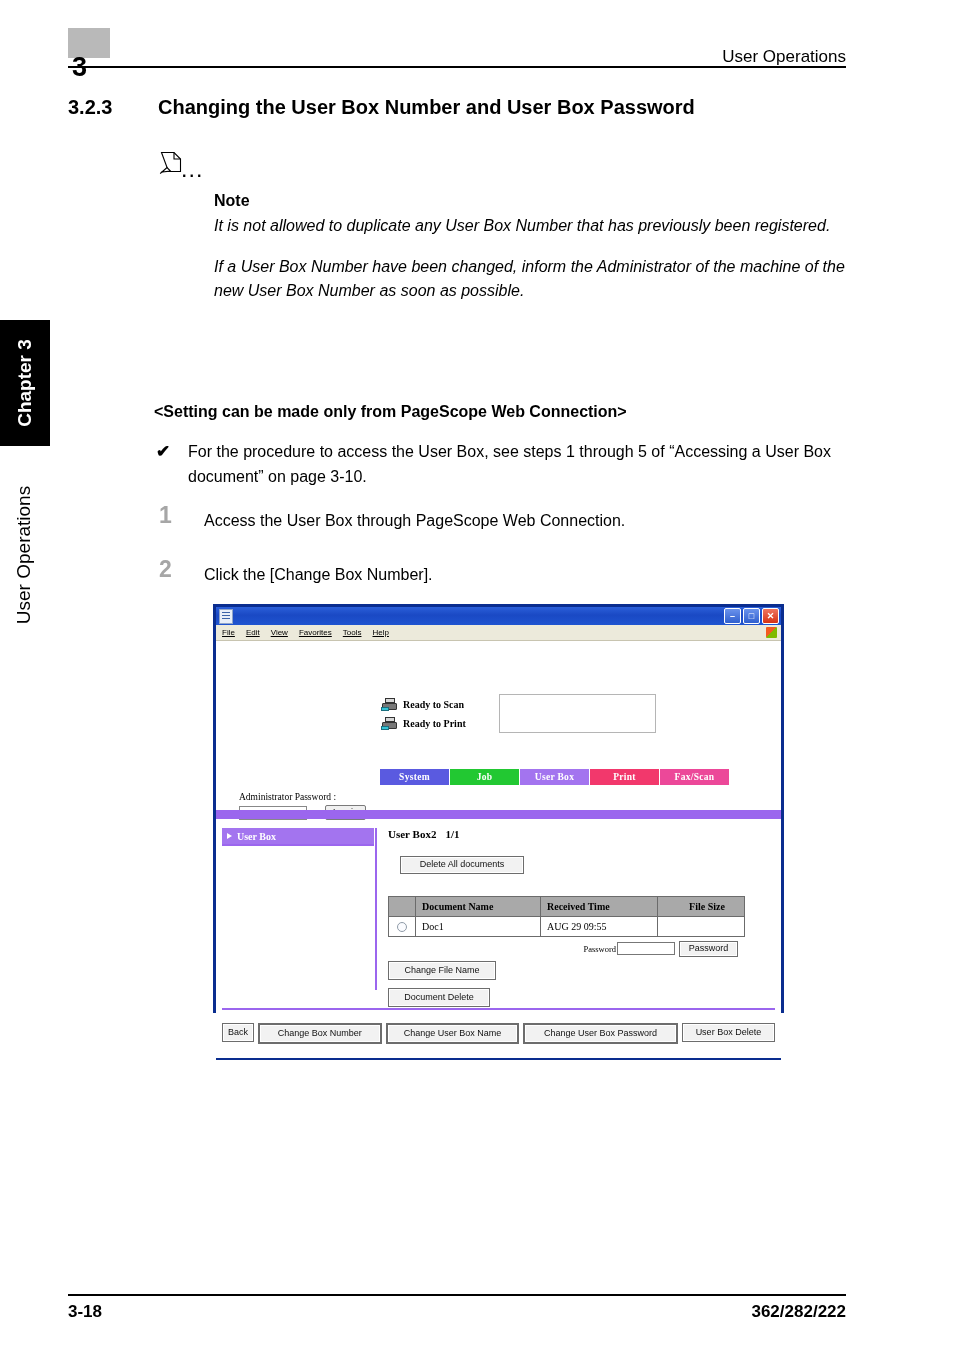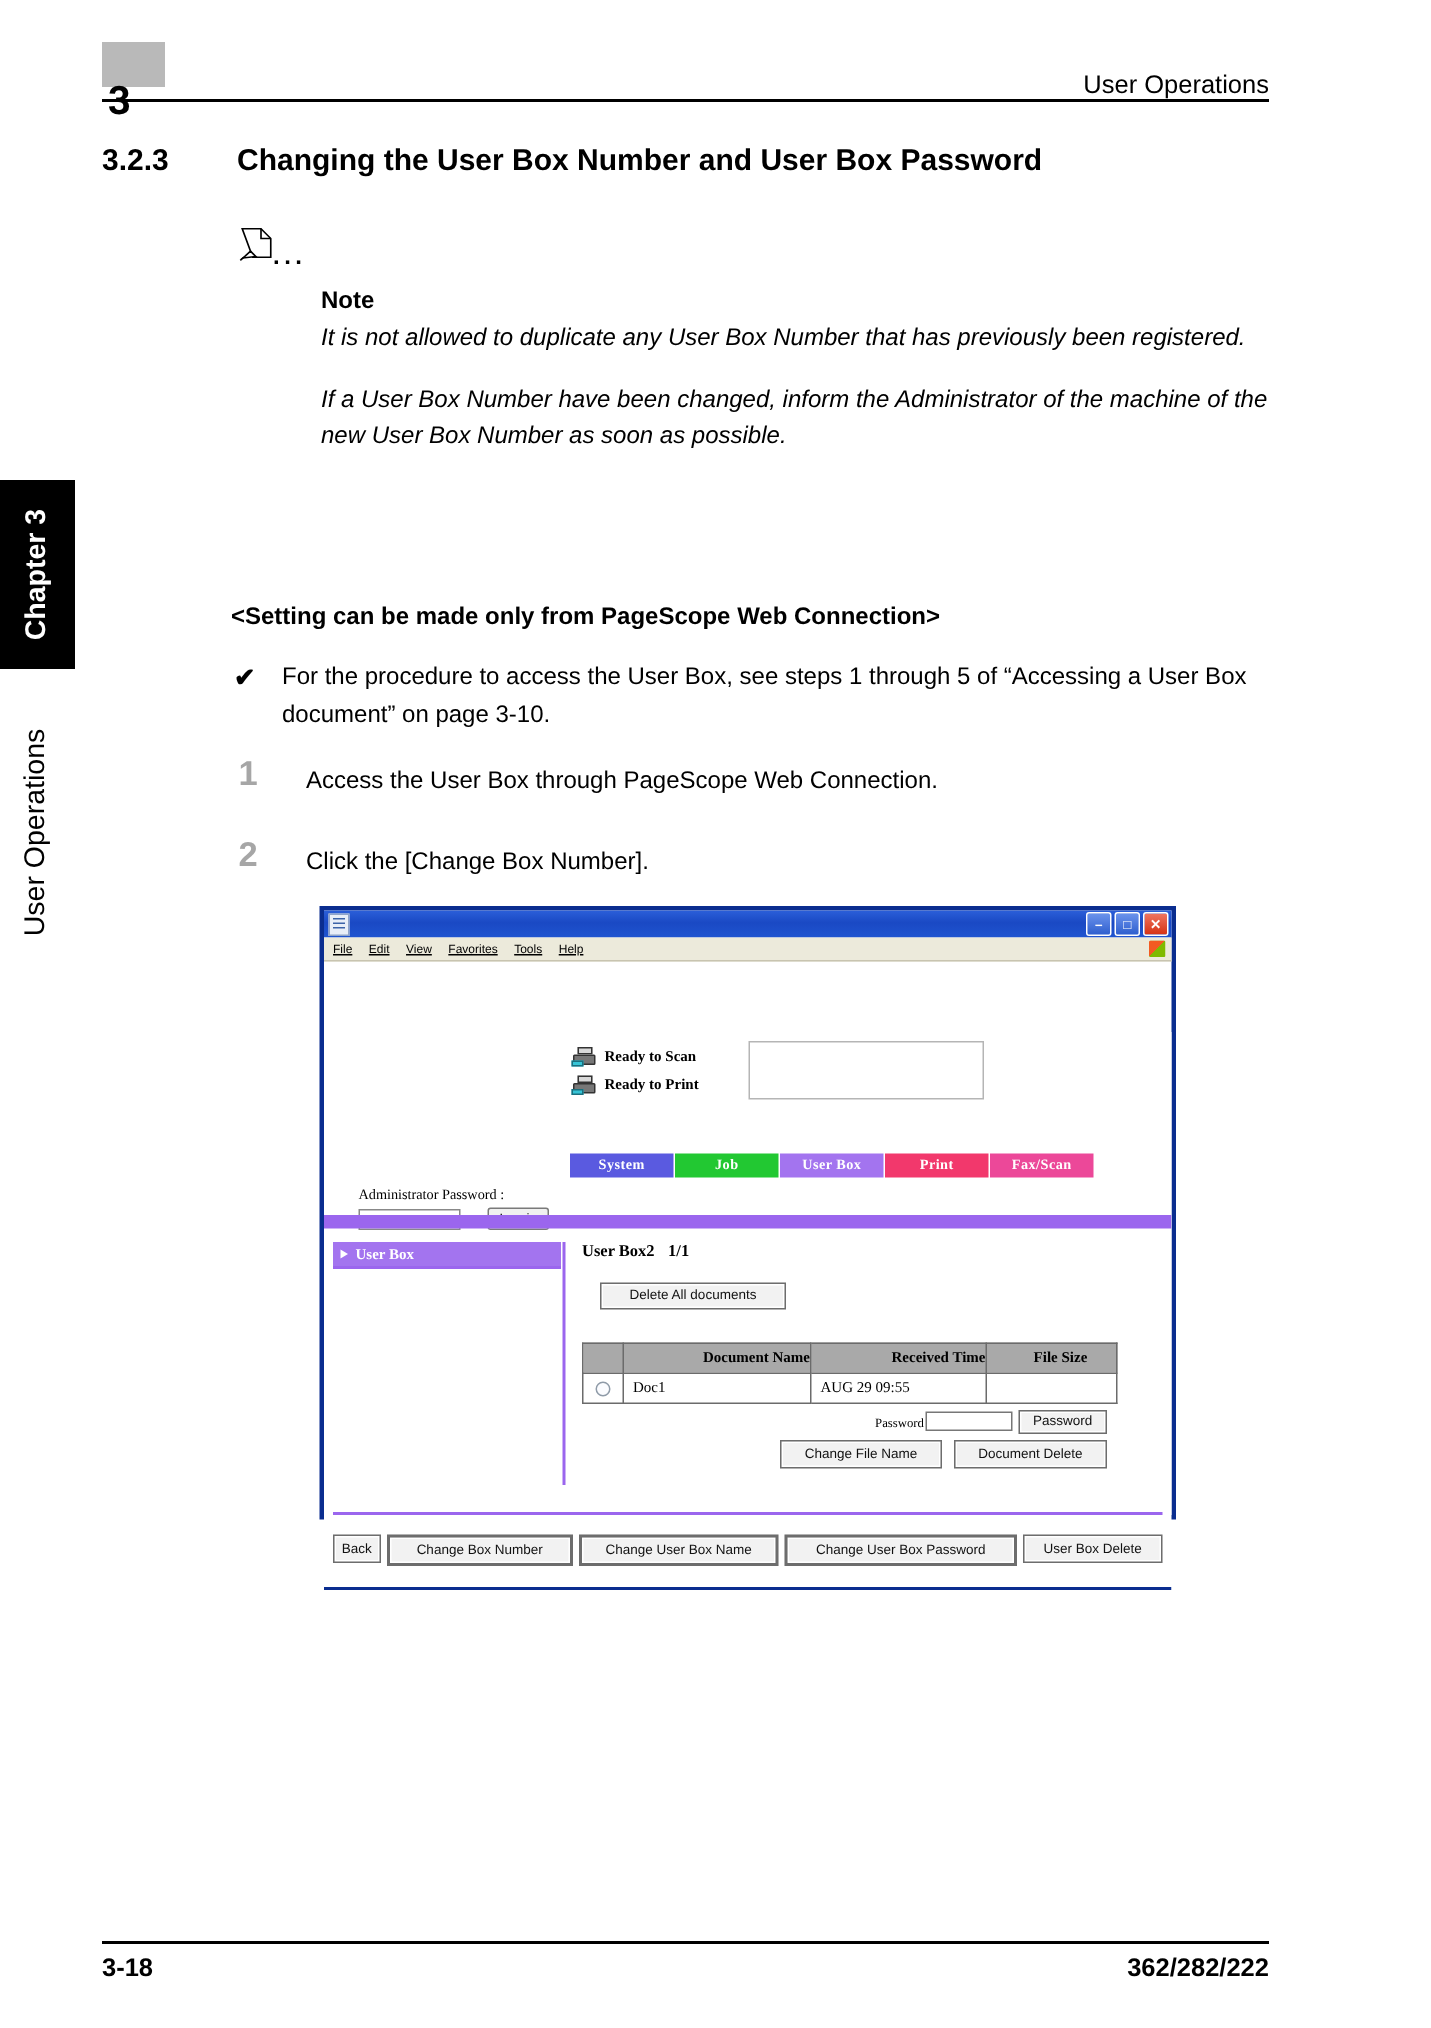--- a/index.html
+++ b/index.html
@@ -437,21 +437,20 @@
     border: 1px solid #6b6b6b;
     font-size: 10px;
     height: 19px;
     padding: 0 0 0 6px;
     font-weight: normal;
     text-align: left;
   }
   #doc-table th {
     background: #a9a9a9;
     font-weight: bold;
-    text-align: right;
   }
   #doc-table .col-radio { width: 26px; padding: 0; text-align: center; }
   #doc-table .col-name  { width: 118px; }
   #doc-table .col-time  { width: 110px; }
   #doc-table .col-size  { width: 74px; text-align: center; padding-left: 12px; }
   .radio-circle {
     display: inline-block;
     width: 8px; height: 8px;
     border: 1px solid #8f9ba8;
     border-radius: 50%;
@@ -478,20 +477,21 @@
     margin-right: 4px;
   }
   #download-btn { width: 57px; height: 14px; padding: 0; }
 
   #doc-action-row {
     margin-top: 4px;
     width: 350px;
     display: flex;
     justify-content: flex-end;
     gap: 8px;
+    flex-direction: column;
   }
   #change-file-name-btn { width: 106px; height: 17px; padding: 0; }
   #document-delete-btn { width: 100px; height: 17px; padding: 0; }
 
   #bottom-purple-line {
     position: absolute;
     left: 6px;
     right: 6px;
     top: 320px;
     height: 2px;

